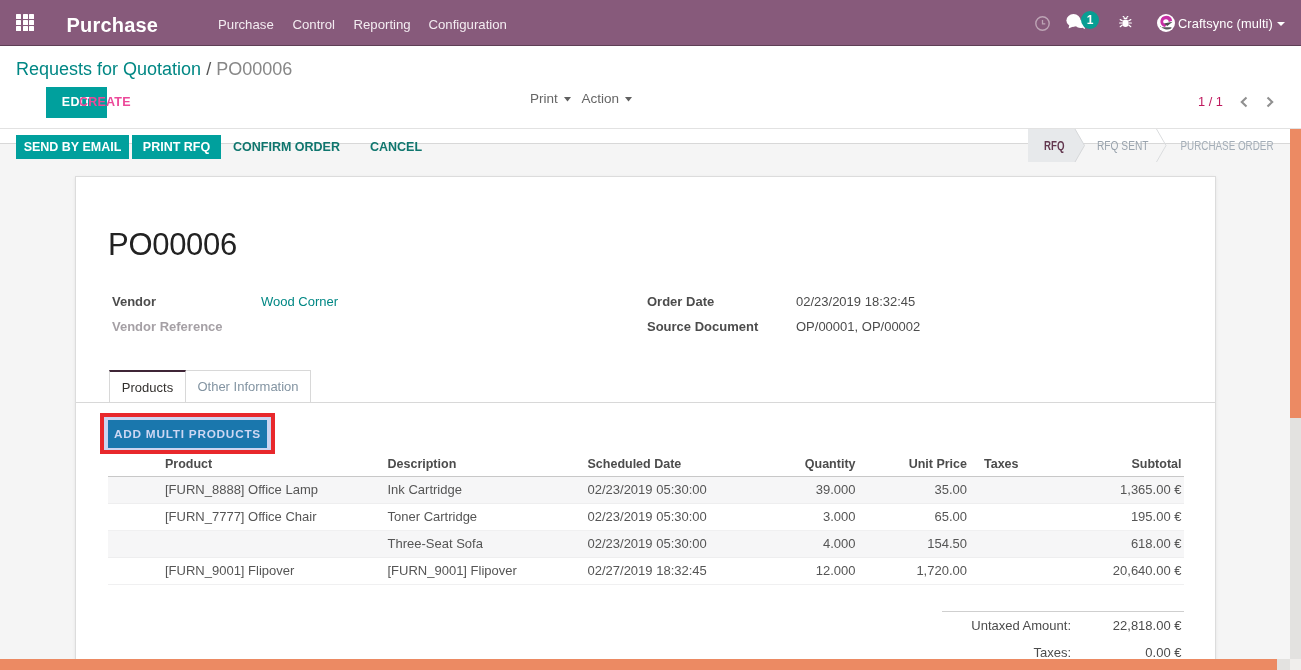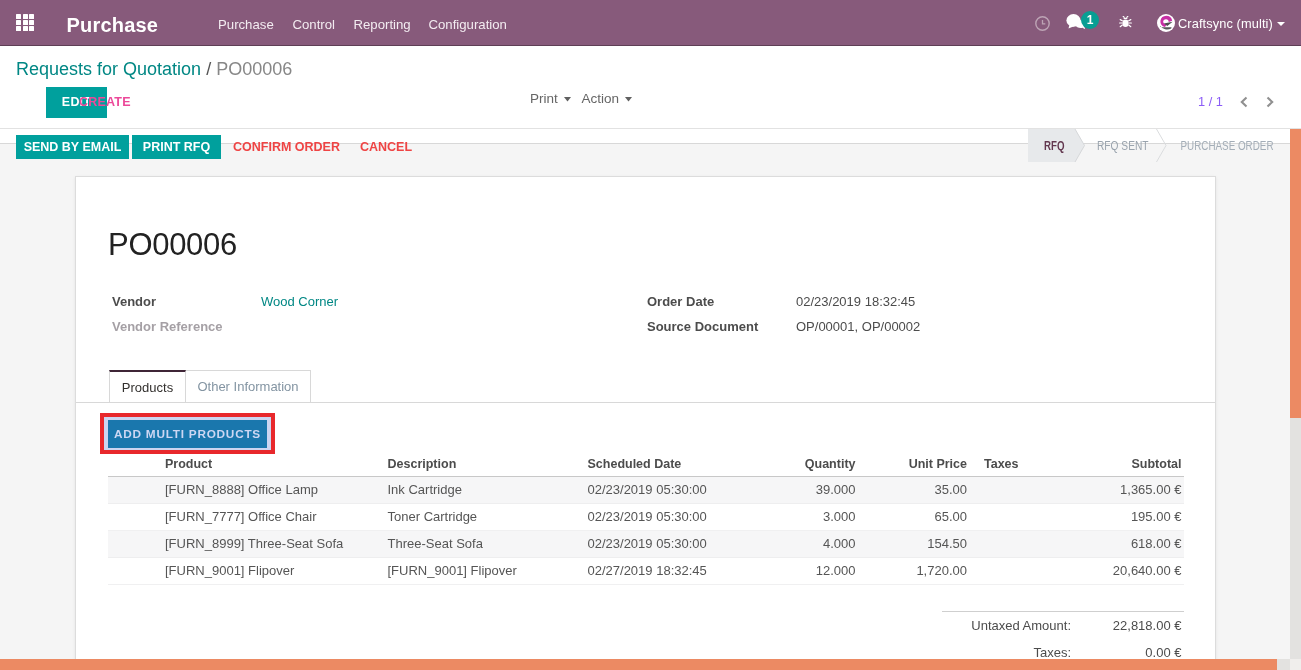--- a/index.html
+++ b/index.html
@@ -19,27 +19,27 @@
 #caret { position:absolute; left:1277px; top:22px; width:0; height:0; border:4px solid transparent; border-top-color:#fff; }
 
 
 #cp { position:absolute; left:0; top:46px; width:1301px; height:82px; background:#fff; }
 #crumb { position:absolute; left:16px; top:13px; font-size:18px; color:#878787; }
 #crumb a { color:#008784; text-decoration:none; }
 .btn { display:inline-block; font-weight:bold; font-size:12.5px; letter-spacing:0.2px; }
 #editbtn { position:absolute; left:16px; top:41px; width:61px; height:31px; background:#00a09d; color:#fff; text-align:center; line-height:31px;margin-left:30px; }
 #createbtn { position:absolute; left:79px; top:41px; height:31px; line-height:31px; color:#ec4899; }
 #printaction { position:absolute; left:530px; top:45px; font-size:13.5px; color:#666; width:110px; height:20px; }
-#pager { position:absolute; left:1198px; top:48px; font-size:12.8px; color:#8b5cf6; }
+#pager { position:absolute; left:1198px; top:48px; font-size:12.8px; color:#be185d; }
 
 
 #sb { position:absolute; left:0; top:128px; width:1301px; height:16px; background:#fff; border-top:1px solid #e2e2e2; border-bottom:1px solid #d8d8d8; }
 .sbtn { position:absolute; top:6px; height:24px; line-height:24px; font-size:12.5px; font-weight:bold; }
 .sbtn.filled { background:#00a09d; color:#fff; text-align:center; }
-.sbtn.flat { color:#ef4444; }
+.sbtn.flat { color:#0f766e; }
 
 
 #content { position:absolute; left:0; top:163px; width:1301px; height:507px; background:#f5f5f5; }
 #sheet { position:absolute; left:75px; top:13px; width:1141px; height:520px; background:#fff; border:1px solid #dcdcdc; box-shadow:0 1px 3px rgba(0,0,0,0.08); }
 
 #title { position:absolute; left:32px; top:50px; font-size:31px; color:#222; letter-spacing:-0.3px; }
 .flabel { position:absolute; font-size:13px; font-weight:bold; color:#4c4c4c; }
 .fval { position:absolute; font-size:13px; color:#4c4c4c; }
 a.link { color:#008784; text-decoration:none; }
 .muted { color:#a5a0a5; }
@@ -147,21 +147,21 @@
     </svg>
   <svg class="abs" style="left:1265px;top:50px;" width="10" height="12" viewBox="0 0 10 12">
       <path d="M2.5 1.5 L7.2 6 L2.5 10.5" fill="none" stroke="#909090" stroke-width="2.1"></path>
     </svg>
 </div>
 
 <div id="sb">
   <div class="sbtn filled" style="left:16px; width:113px;">SEND BY EMAIL</div>
   <div class="sbtn filled" style="left:132px; width:89px;">PRINT RFQ</div>
   <div class="sbtn flat" style="left:233px;">CONFIRM ORDER</div>
-  <div class="sbtn flat" style="left:360px;">CANCEL</div>
+  <div class="sbtn flat" style="left:370px;">CANCEL</div>
 </div>
 
 <svg class="abs" style="left:1028px;top:129px;" width="273" height="33" viewBox="0 0 273 33">
   <path d="M0.5 0 V33" stroke="#e0e0e0"></path>
   <path d="M0 0 H47 L56.5 16.5 L47 33 H0 Z" fill="#e7e9eb"></path>
   <path d="M47 0 L56.5 16.5 L47 33" fill="none" stroke="#d5d7d9"></path>
   <path d="M128.5 0 L138 16.5 L128.5 33" fill="none" stroke="#dadcde"></path>
   <text x="16" y="21" font-size="12.5" font-weight="bold" fill="#63384f" font-family="Liberation Sans" textLength="20.5" lengthAdjust="spacingAndGlyphs">RFQ</text>
   <text x="69" y="21" font-size="12.3" fill="#99a3ad" font-family="Liberation Sans" textLength="51.5" lengthAdjust="spacingAndGlyphs">RFQ SENT</text>
   <text x="152.5" y="21" font-size="12.3" fill="#a3adb7" font-family="Liberation Sans" textLength="93" lengthAdjust="spacingAndGlyphs">PURCHASE ORDER</text>
@@ -208,21 +208,20 @@
       </div>
       <div class="row">
         <span class="c c1">[FURN_7777] Office Chair</span>
           <span class="c c2">Toner Cartridge</span>
           <span class="c c3">02/23/2019 05:30:00</span>
         <span class="c c4">3.000</span>
           <span class="c c5">65.00</span>
           <span class="c c7">195.00&nbsp;€</span>
       </div>
       <div class="row odd">
-        <span class="c c1">[FURN_8999] Three-Seat Sofa</span>
           <span class="c c2">Three-Seat Sofa</span>
           <span class="c c3">02/23/2019 05:30:00</span>
         <span class="c c4">4.000</span>
           <span class="c c5">154.50</span>
           <span class="c c7">618.00&nbsp;€</span>
       </div>
       <div class="row">
         <span class="c c1">[FURN_9001] Flipover</span>
           <span class="c c2">[FURN_9001] Flipover</span>
           <span class="c c3">02/27/2019 18:32:45</span>

